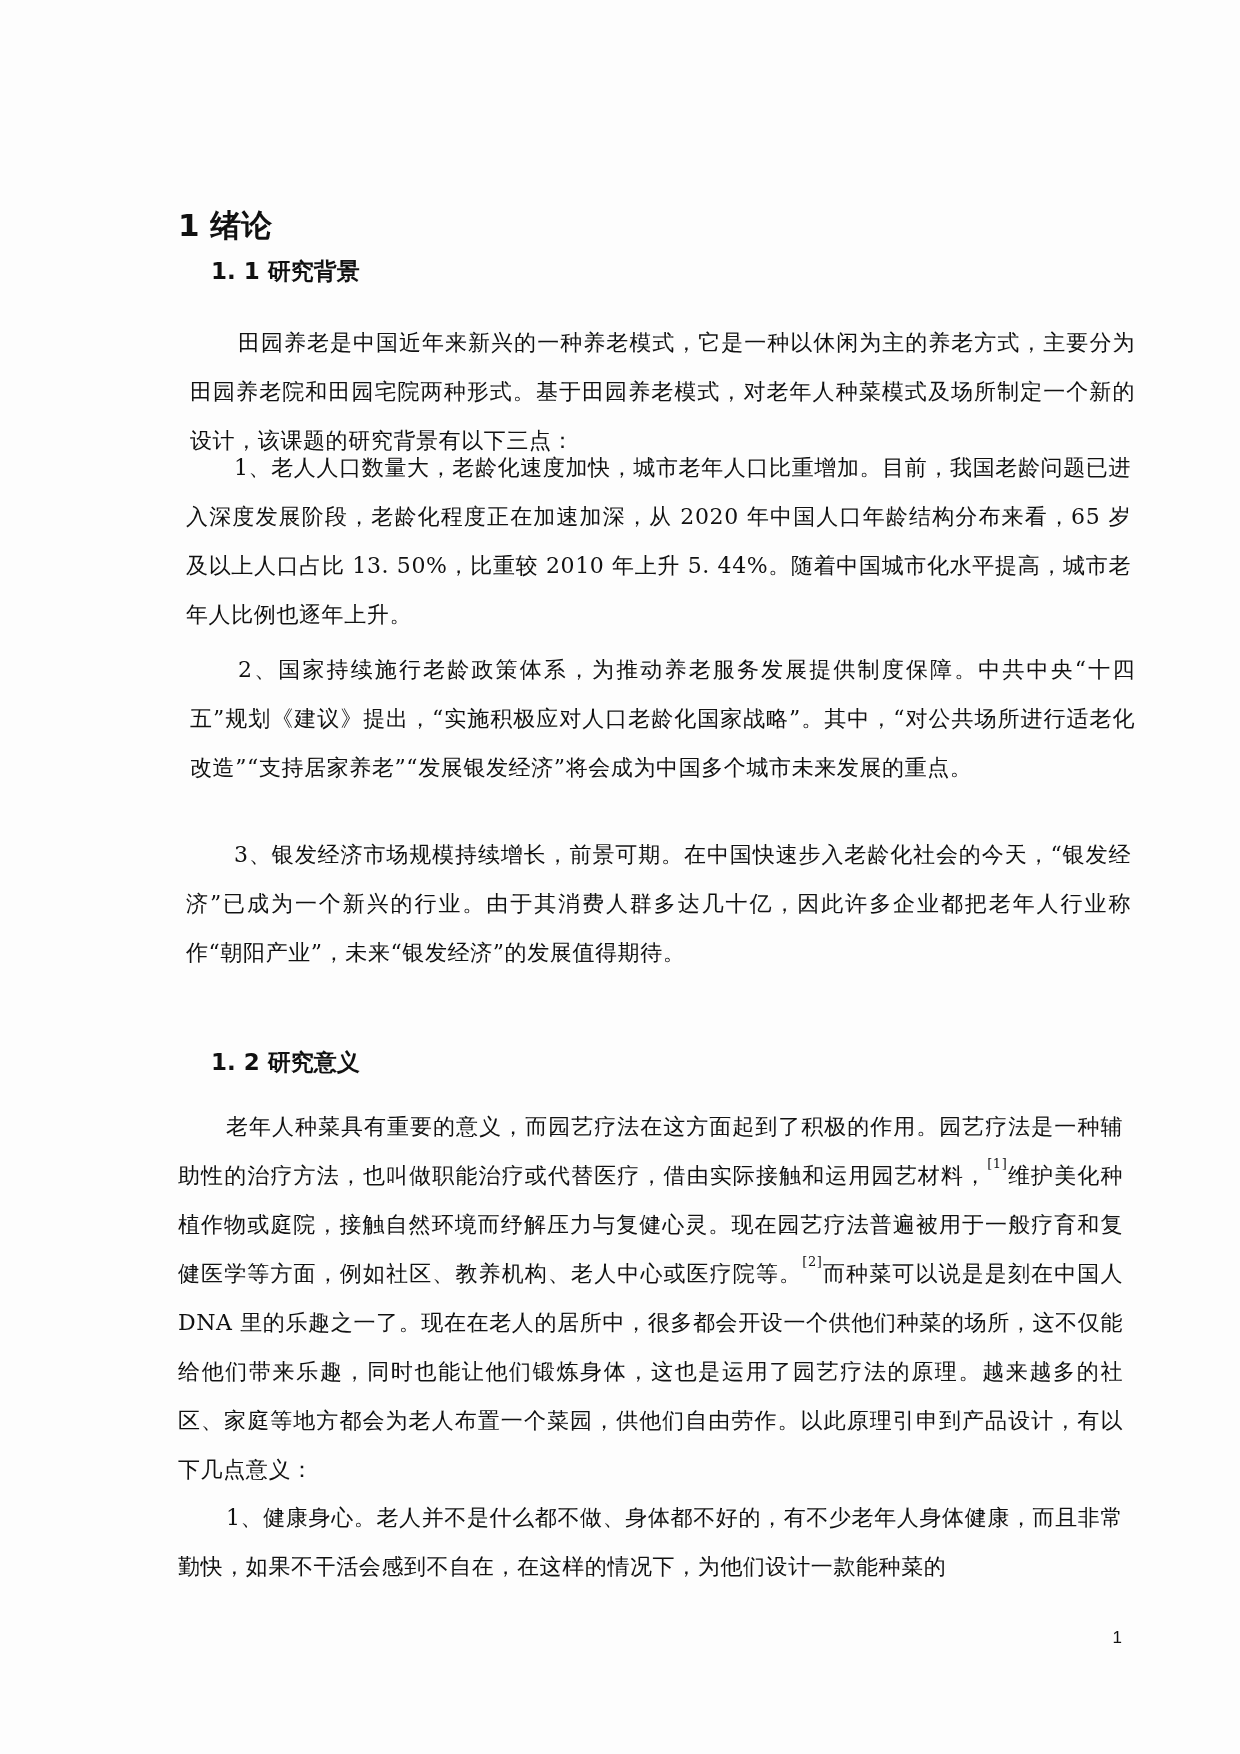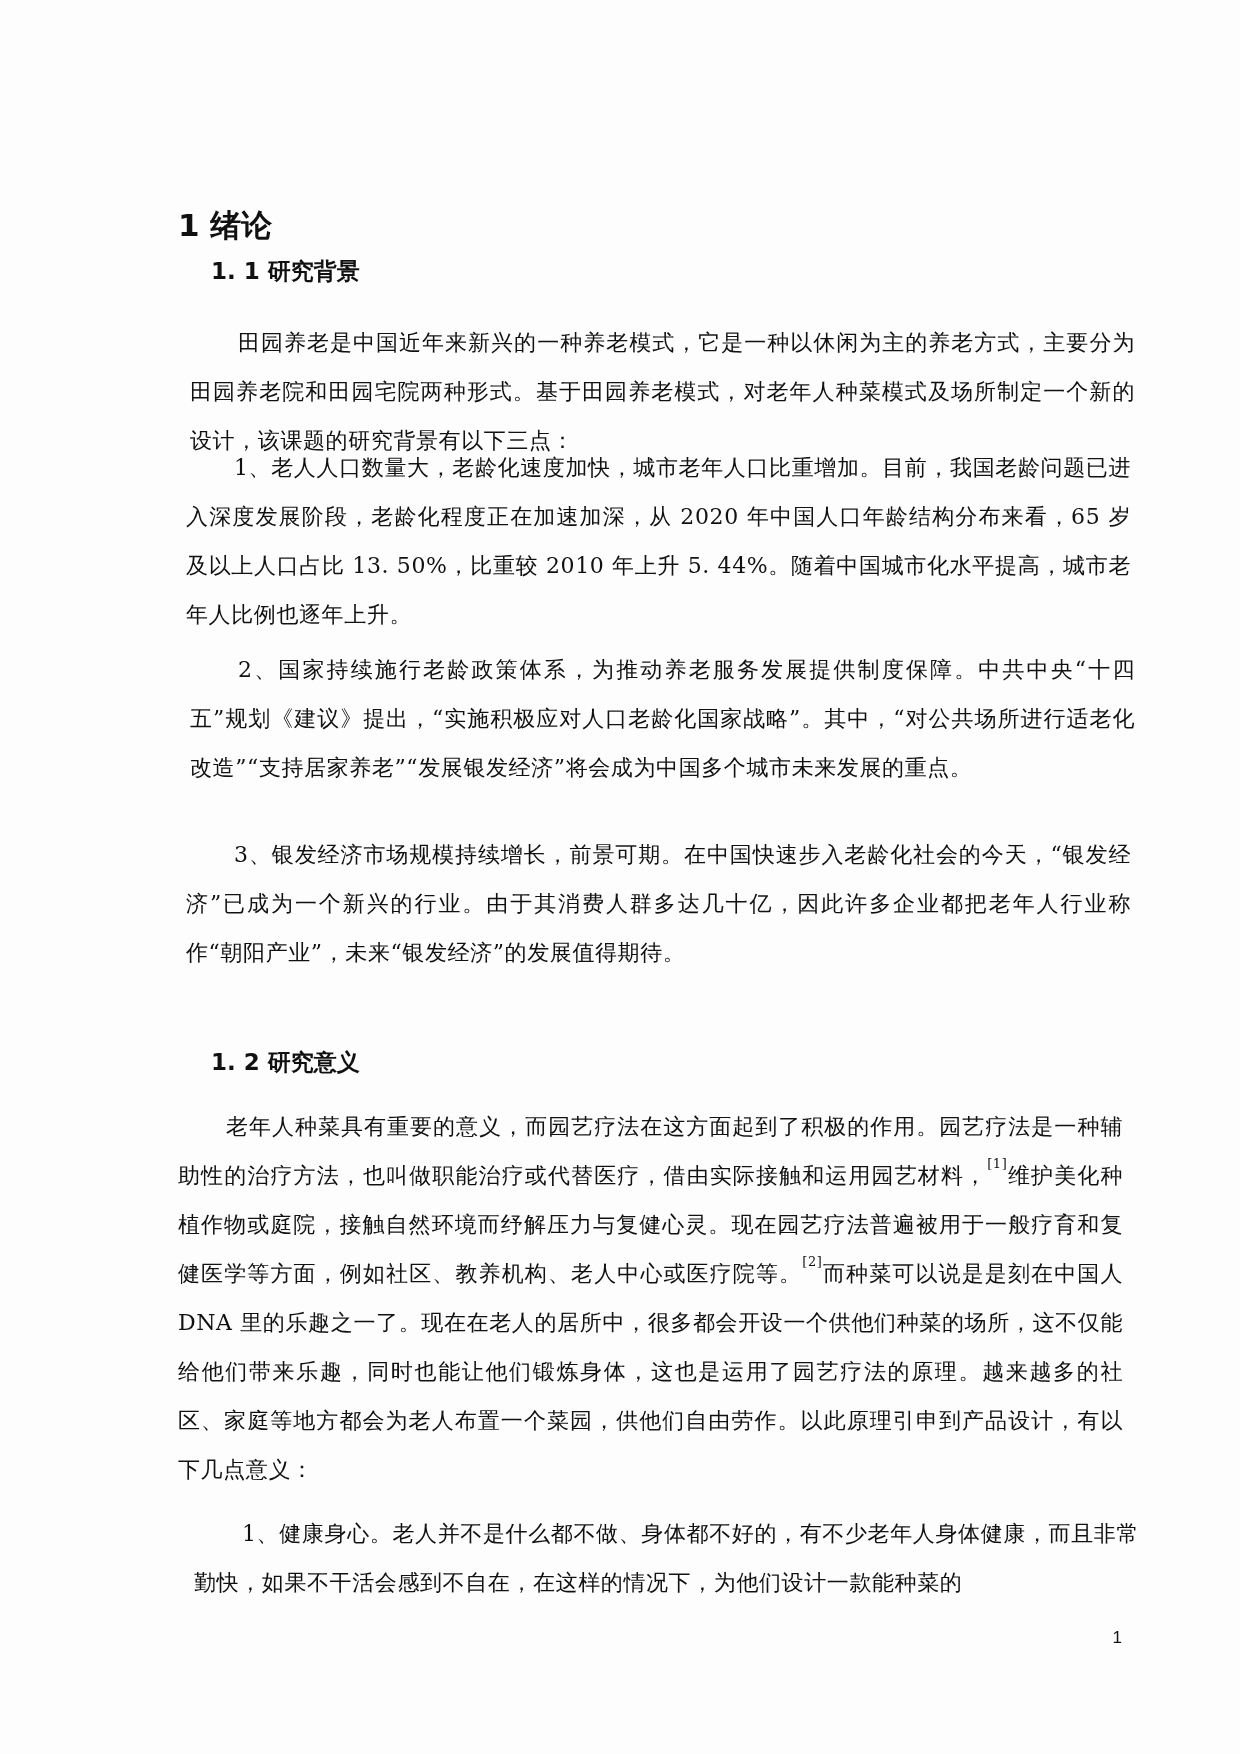--- a/index.html
+++ b/index.html
@@ -45,16 +45,16 @@
 
   <p class="para indent" style="top:306px;margin:12px;">田园养老是中国近年来新兴的一种养老模式，它是一种以休闲为主的养老方式，主要分为田园养老院和田园宅院两种形式。基于田园养老模式，对老年人种菜模式及场所制定一个新的设计，该课题的研究背景有以下三点：</p>
   <p class="para indent" style="top:435px;margin:8px;">1、老人人口数量大，老龄化速度加快，城市老年人口比重增加。目前，我国老龄问题已进入深度发展阶段，老龄化程度正在加速加深，从 2020 年中国人口年龄结构分布来看，65 岁及以上人口占比 13. 50%，比重较 2010 年上升 5. 44%。随着中国城市化水平提高，城市老年人比例也逐年上升。</p>
   <p class="para indent" style="top:633px;margin:12px;">2、国家持续施行老龄政策体系，为推动养老服务发展提供制度保障。中共中央“十四五”规划《建议》提出，“实施积极应对人口老龄化国家战略”。其中，“对公共场所进行适老化改造”“支持居家养老”“发展银发经济”将会成为中国多个城市未来发展的重点。</p>
   <p class="para indent" style="top:822px;margin:8px;">3、银发经济市场规模持续增长，前景可期。在中国快速步入老龄化社会的今天，“银发经济”已成为一个新兴的行业。由于其消费人群多达几十亿，因此许多企业都把老年人行业称作“朝阳产业”，未来“银发经济”的发展值得期待。</p>
 
   <div class="section-heading" style="top:1047px;">1. 2 研究意义</div>
 
   <p class="para indent" style="top:1102px;margin:0;"><span>老年人种菜具有重要的意义，而园艺疗法在这方面起到了积极的作用。园艺疗法是一种辅助性的治疗方法，也叫做职能治疗或代替医疗，借由实际接触和运用园艺材料，</span><sup class="cite">[1]</sup><span>维护美化种植作物或庭院，接触自然环境而纾解压力与复健心灵。现在园艺疗法普遍被用于一般疗育和复健医学等方面，例如社区、教养机构、老人中心或医疗院等。</span><sup class="cite">[2]</sup><span>而种菜可以说是是刻在中国人 DNA 里的乐趣之一了。现在在老人的居所中，很多都会开设一个供他们种菜的场所，这不仅能给他们带来乐趣，同时也能让他们锻炼身体，这也是运用了园艺疗法的原理。越来越多的社区、家庭等地方都会为老人布置一个菜园，供他们自由劳作。以此原理引申到产品设计，有以下几点意义：</span></p>
 
-  <p class="para indent" style="top:1493px;margin:16px;">1、健康身心。老人并不是什么都不做、身体都不好的，有不少老年人身体健康，而且非常勤快，如果不干活会感到不自在，在这样的情况下，为他们设计一款能种菜的</p>
+  <p class="para indent" style="top:1493px;margin:0;">1、健康身心。老人并不是什么都不做、身体都不好的，有不少老年人身体健康，而且非常勤快，如果不干活会感到不自在，在这样的情况下，为他们设计一款能种菜的</p>
 </div>
 
 <div class="page-number">1</div>
 
 </body></html>

